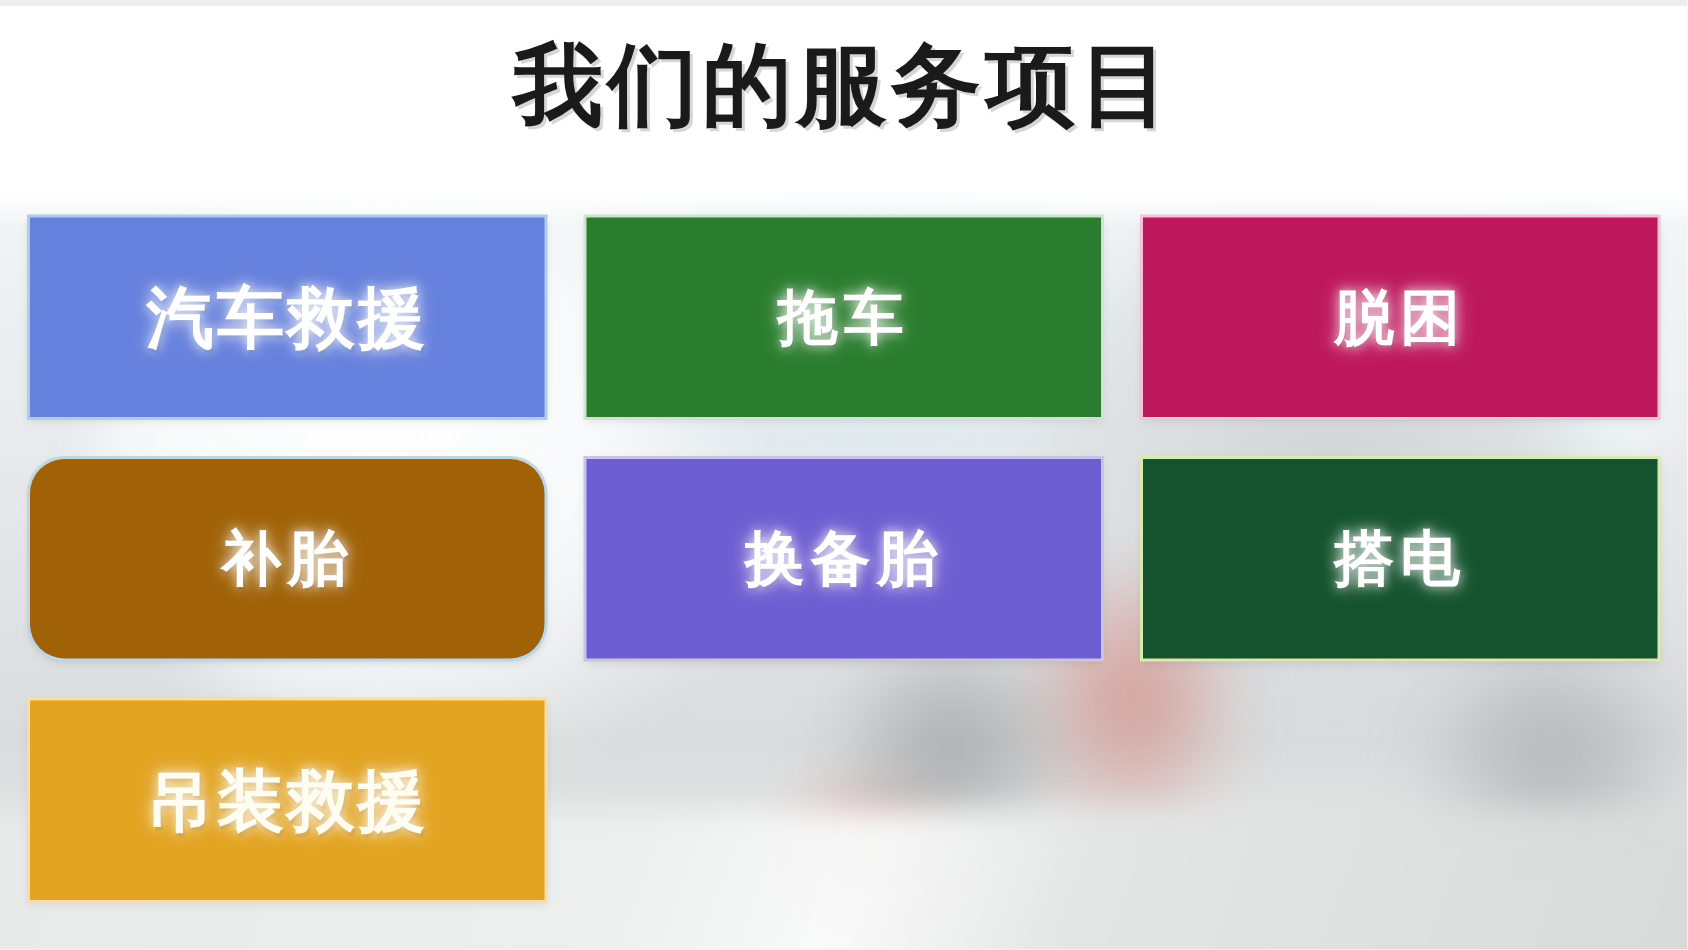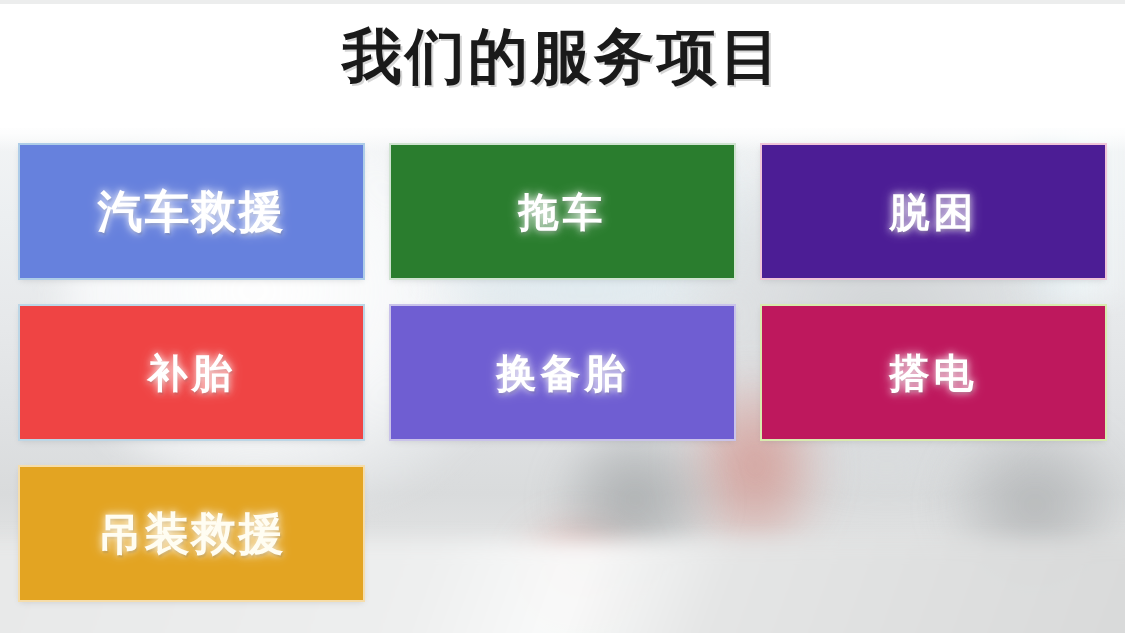--- a/index.html
+++ b/index.html
@@ -285,34 +285,34 @@
   <div id="grid">
 
     <div class="tile" style="background: rgb(102, 129, 221); box-shadow: rgb(174, 205, 232) 0px 0px 0px 2px, rgba(90, 95, 100, 0.22) 0px 2px 6px;">
       <span class="tile-label wide" style="color: rgb(255, 255, 255);">汽车救援</span>
     </div>
 
     <div class="tile" style="background: rgb(42, 125, 46); box-shadow: rgb(207, 227, 208) 0px 0px 0px 2px, rgba(90, 95, 100, 0.22) 0px 2px 6px;">
       <span class="tile-label" style="color: rgb(255, 255, 255);">拖车</span>
     </div>
 
-    <div class="tile" style="background: #4c1d95; box-shadow: rgb(240, 195, 216) 0px 0px 0px 2px, rgba(90, 95, 100, 0.22) 0px 2px 6px;">
+    <div class="tile" style="background: #be185d; box-shadow: rgb(240, 195, 216) 0px 0px 0px 2px, rgba(90, 95, 100, 0.22) 0px 2px 6px;">
       <span class="tile-label" style="color: rgb(255, 255, 255);">脱困</span>
     </div>
 
-    <div class="tile" style="background: #ef4444; box-shadow: rgb(188, 214, 230) 0px 0px 0px 2px, rgba(90, 95, 100, 0.22) 0px 2px 6px;">
+    <div class="tile" style="background: #a16207; box-shadow: rgb(188, 214, 230) 0px 0px 0px 2px, rgba(90, 95, 100, 0.22) 0px 2px 6px; border-radius: 23px;">
       <span class="tile-label" style="color: rgb(255, 255, 255);">补胎</span>
     </div>
 
     <div class="tile" style="background: rgb(111, 94, 210); box-shadow: rgb(201, 194, 234) 0px 0px 0px 2px, rgba(90, 95, 100, 0.22) 0px 2px 6px; justify-content: center;">
       <span class="tile-label" style="color: rgb(255, 255, 255);">换备胎</span>
     </div>
 
 
-    <div class="tile" style="background: #be185d; box-shadow: rgb(216, 234, 174) 0px 0px 0px 2px, rgba(90, 95, 100, 0.22) 0px 2px 6px;">
+    <div class="tile" style="background: #14532d; box-shadow: rgb(216, 234, 174) 0px 0px 0px 2px, rgba(90, 95, 100, 0.22) 0px 2px 6px;">
       <span class="tile-label" style="color: rgb(255, 255, 255);">搭电</span>
     </div>
 
 
     <div class="tile" style="background: rgb(227, 164, 34); box-shadow: rgb(246, 221, 170) 0px 0px 0px 2px, rgba(90, 95, 100, 0.22) 0px 2px 6px;">
       <span class="tile-label wide" style="color: rgb(255, 253, 242);">吊装救援</span>
     </div>
 
   </div>
 </div>

